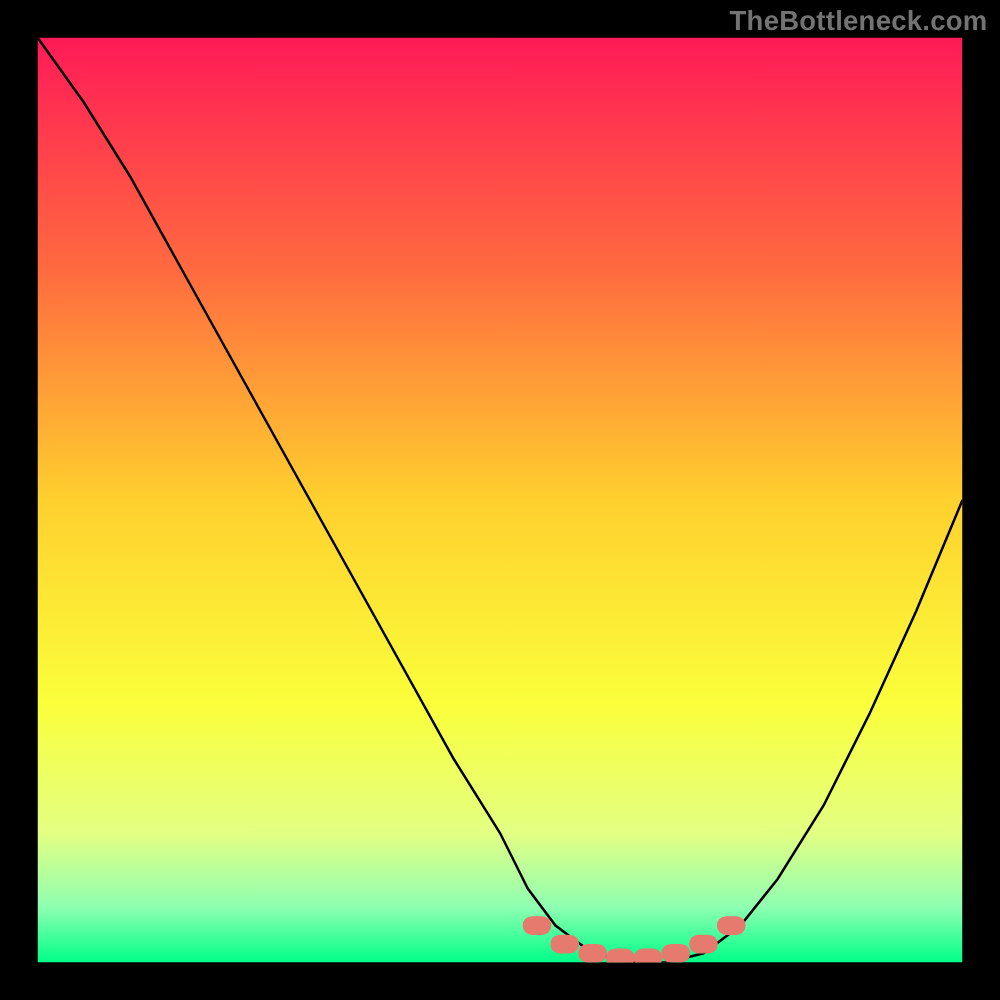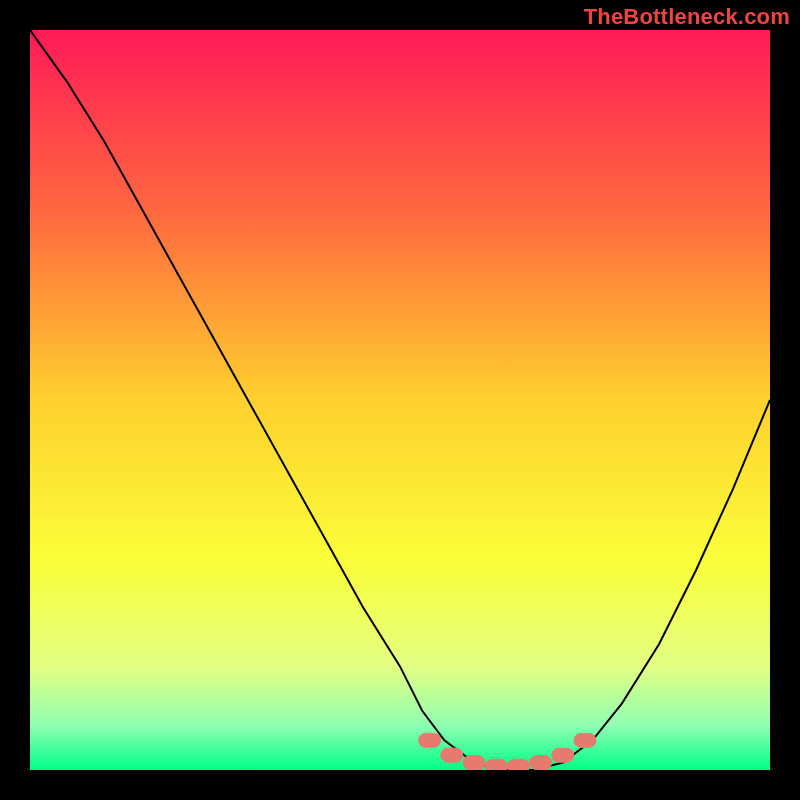--- a/index.html
+++ b/index.html
@@ -10,21 +10,21 @@
     height: 800px;
     background: #000;
   }
   .watermark {
     position: absolute;
     top: 4px;
     right: 10px;
     font-family: Arial, Helvetica, sans-serif;
     font-size: 22px;
     font-weight: 600;
-    color: #ef4444;
+    color: #737373;
     letter-spacing: 0.2px;
   }
   .plot {
     position: absolute;
     left: 30px;
     top: 30px;
     width: 740px;
     height: 740px;
   }
   .plot svg { display: block; }

